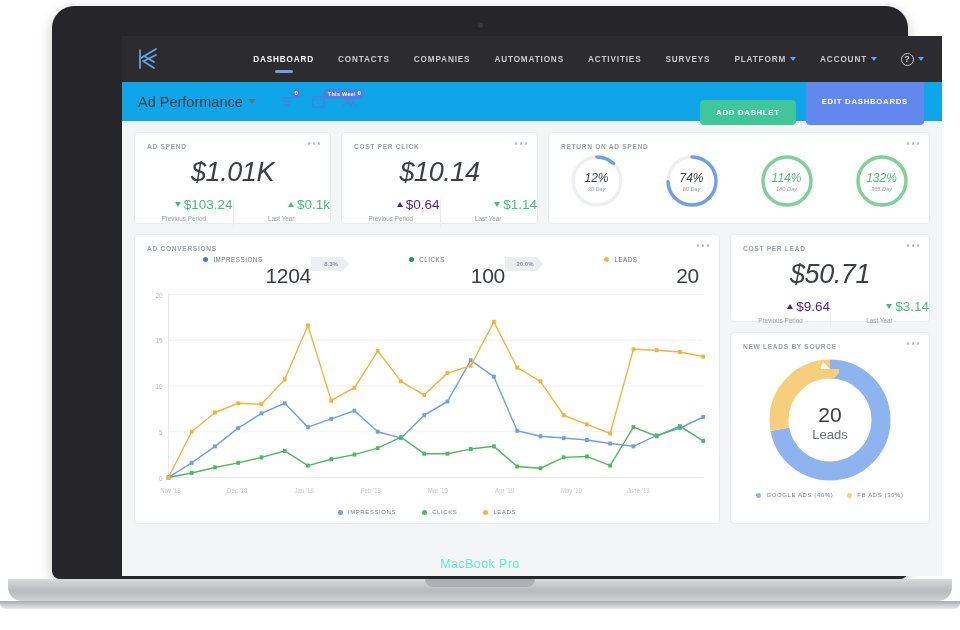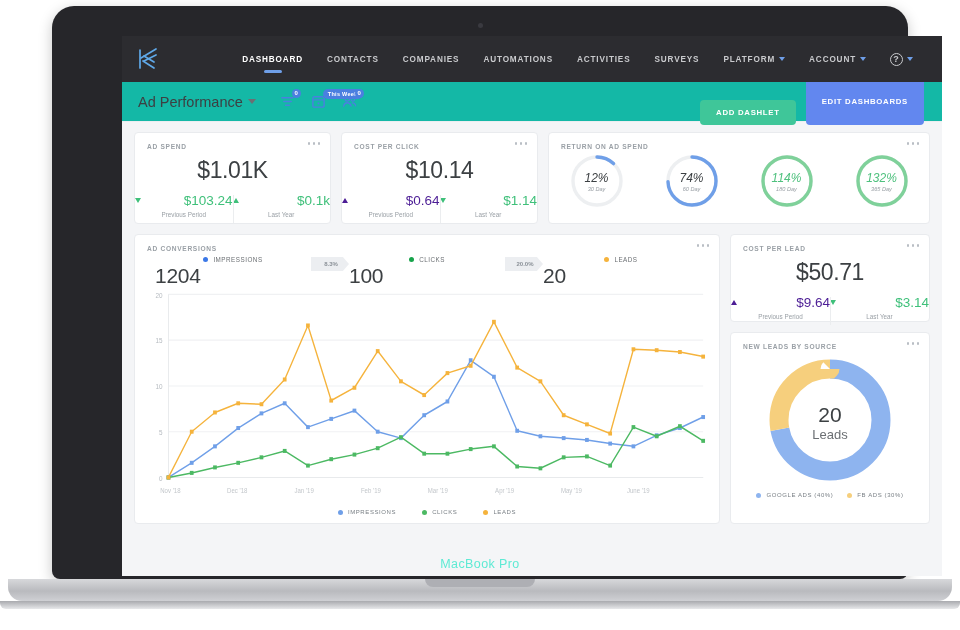--- a/index.html
+++ b/index.html
@@ -52,21 +52,21 @@
   .foot {
     position: absolute; left: 0; top: 601px; width: 960px; height: 8px;
     background: linear-gradient(#a9aaae, #e7e8ea);
     border-radius: 0 0 6px 6px;
   }
 
   
   .topnav {
     height: 46px; background: #2c2c30;
     display: flex; align-items: center;
-    padding: 0 29px 0 14px;
+    padding: 0 18px 0 14px;
     position: relative;
   }
   .logo { width: 26px; height: 26px; flex: 0 0 auto; }
   .nav-items {
     margin-left: auto; display: flex; align-items: center; gap: 24px;
   }
   .nav-item {
     color: #c9cacd; font-size: 8.2px; letter-spacing: .85px;
     font-weight: 700; cursor: pointer; position: relative;
     display: flex; align-items: center; gap: 4px; white-space: nowrap;
@@ -82,21 +82,21 @@
     border-right: 3px solid transparent; border-top: 4px solid #6f9fe8;
   }
   .help-circle {
     width: 13px; height: 13px; border-radius: 50%;
     border: 1.2px solid #c9cacd; color: #c9cacd;
     font-size: 9px; line-height: 11px; text-align: center;
   }
 
   
   .toolbar {
-    height: 40px; background: #14b8a6;
+    height: 40px; background: #0ea5e9;
     display: flex; align-items: center; padding: 0 18px 0 16px;
     border-bottom: 1px solid #eceef1;
   }
   .dash-title {
     font-size: 14.5px; color: #3c4043; display: flex; align-items: center; gap: 5px;
     cursor: pointer;
   }
   .chev-down {
     width: 0; height: 0; border-left: 4px solid transparent;
     border-right: 4px solid transparent; border-top: 5px solid #6b6f73;
@@ -135,30 +135,30 @@
   }
   .dots {
     position: absolute; right: 10px; top: 9px;
     display: flex; gap: 2.5px; cursor: pointer;
   }
   .dots i { width: 2.5px; height: 2.5px; background: #b9bec4; border-radius: 50%; display: block; }
 
   .row1 { display: flex; gap: 10px; height: 92px; }
   .kpi { width: 197px; flex: 0 0 197px; }
   .kpi-big {
-    text-align: center; font-size: 23px; color: #3c4043;
-    margin-top: 7px; letter-spacing: -.4px;
+    text-align: center; font-size: 27px; color: #3c4043;
+    margin-top: 7px; letter-spacing: -.4px; font-style: italic;
   }
   .kpi-split { display: flex; margin-top: 9px; }
   .kpi-half { flex: 1; text-align: center; position: relative; }
   .kpi-half + .kpi-half::before {
     content: ""; position: absolute; left: 0; top: 2px;
     width: 1px; height: 28px; background: #ebedef;
   }
-  .kpi-val { font-size: 13.5px; display: flex; align-items: center; justify-content: space-between; gap: 3px; }
+  .kpi-val { font-size: 13.5px; display: flex; align-items: center; justify-content: flex-end; gap: 3px; }
   .kpi-val.up   { color: #4c1d95; }
   .kpi-val.down { color: #3fc07a; }
   .tri-up {
     width: 0; height: 0; border-left: 3.5px solid transparent;
     border-right: 3.5px solid transparent; border-bottom: 5px solid currentColor;
   }
   .tri-down {
     width: 0; height: 0; border-left: 3.5px solid transparent;
     border-right: 3.5px solid transparent; border-top: 5px solid currentColor;
   }
@@ -171,21 +171,21 @@
     position: absolute; inset: 0; display: flex; flex-direction: column;
     align-items: center; justify-content: center;
   }
   .gauge-pct { font-size: 12px; color: #3c4043; }
   .gauge-pct.green { color: #4fc17e; }
   .gauge-lbl { font-size: 5.6px; color: #9aa0a6; margin-top: 1px; }
 
   .row2 { display: flex; gap: 10px; margin-top: 10px; height: 290px; }
   .conv { flex: 1; display: flex; flex-direction: column; }
   .funnel { display: flex; align-items: center; padding: 4px 20px 0 20px; }
-  .fstage { flex: 1; text-align: left; }
+  .fstage { flex: 1; text-align: right; }
   .fstage-top { display: flex; align-items: center; justify-content: center; gap: 5px; }
   .fdot { width: 5px; height: 5px; border-radius: 50%; display: inline-block; }
   .fstage-lbl { font-size: 6.3px; color: #6b6f73; letter-spacing: .5px; }
   .fstage-num { font-size: 21px; color: #3c4043; margin-top: 1px; letter-spacing: -.3px; }
   .arrowpill {
     position: relative; background: #eceef1; color: #8a9097;
     font-size: 6px; font-weight: 600; padding: 4px 7px 4px 9px;
     flex: 0 0 auto; margin-bottom: 16px;
     clip-path: polygon(0 0, 84% 0, 100% 50%, 84% 100%, 0 100%);
     min-width: 38px; text-align: center;

